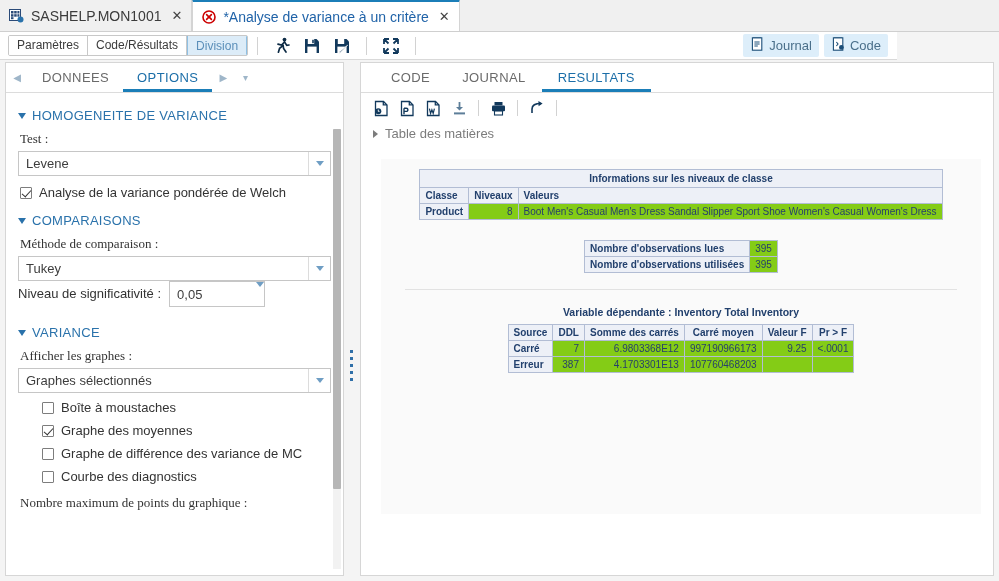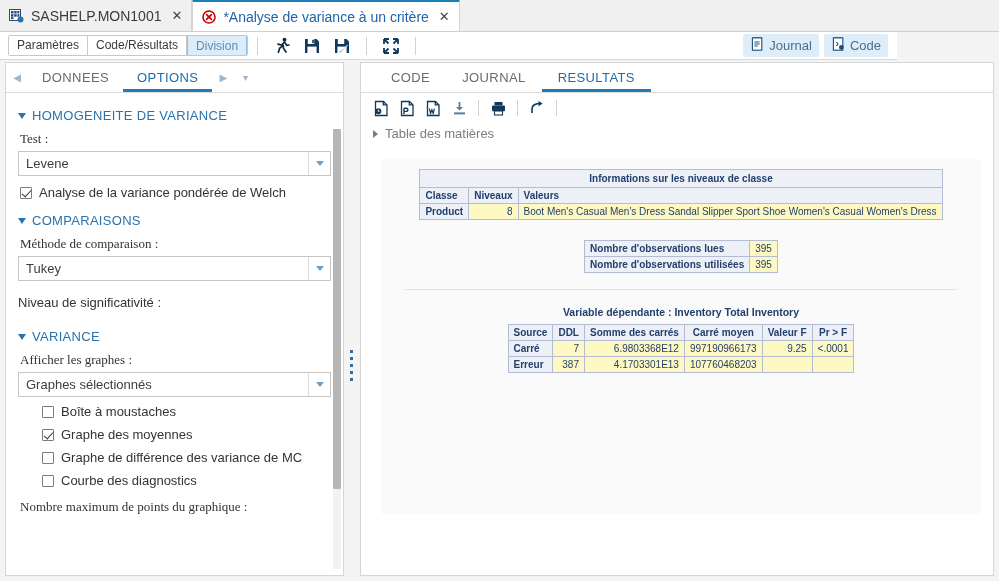--- a/index.html
+++ b/index.html
@@ -110,21 +110,21 @@
   .cbox {
     width: 12px; height: 12px; border: 1px solid #7d7d7d; background: #fff;
     flex: 0 0 auto; margin-top: 2px; position: relative; border-radius: 1px;
   }
   .cbox.checked::after {
     content: ""; position: absolute; left: 3px; top: 0px;
     width: 4px; height: 8px; border: solid #333; border-width: 0 1.6px 1.6px 0;
     transform: rotate(42deg);
   }
   .chk-lbl { font-size: 13px; color: #333; line-height: 16px; }
-  .inline-row { display: flex; align-items: center; gap: 8px; margin-top: 14px; }
+  .inline-row { display: flex; align-items: center; gap: 8px; }
   .num-input {
     width: 96px; height: 26px; border: 1px solid #c6c6c6; background: #fff;
     display: flex; align-items: center;
   }
   .num-input .val { padding-left: 7px; font-size: 13px; color: #3d3d3d; flex: 1; }
   .lp-scroll {
     position: absolute; right: 2px; top: 36px; width: 8px; height: 440px; background: #f2f2f2;
   }
   .lp-scroll .thumb { position: absolute; left: 0; top: 0; width: 8px; height: 360px; background: #b6b6b6; border-radius: 1px; }
 
@@ -146,21 +146,21 @@
   .rsep { width: 1px; height: 16px; background: #d2d2d2; margin: 0 5px; }
   .toc { display: flex; align-items: center; gap: 7px; padding: 3px 0 0 12px; font-size: 13px; color: #7c7c7c; cursor: pointer; }
   .toc .tcar { width:0;height:0;border-top:4px solid transparent;border-bottom:4px solid transparent;border-left:5px solid #7c7c7c; }
 
   .results {
     position: absolute; left: 20px; top: 96px; width: 600px; height: 355px;
     background: #fafafa; overflow: hidden;
   }
   .res-inner { padding: 10px 0 0 0; }
 
-  table.sas { border-collapse: collapse; font-size: 10px; color: #27406b; background: #fef9c3; }
+  table.sas { border-collapse: collapse; font-size: 10px; color: #27406b; background: #84cc16; }
   table.sas th, table.sas td {
     border: 1px solid #b2bdd4; padding: 2px 5px; font-weight: normal;
     white-space: nowrap;
   }
   table.sas th.title {
     background: #edf0f7; text-align: center; font-weight: bold; color: #22406d; padding: 3px 5px;
   }
   table.sas th.colhdr { background: #edf0f7; font-weight: bold; color: #22406d; text-align: left; }
   table.sas th.colhdr.ctr { text-align: center; }
   table.sas th.rowhdr { background: #edf0f7; font-weight: bold; color: #22406d; text-align: left; }
@@ -311,20 +311,24 @@
       <div class="fld-label">Méthode de comparaison :</div>
       <div class="select">
         <span class="val">Tukey</span>
         <span class="drop">
             <i class="dcaret"></i>
           </span>
       </div>
 
       <div class="inline-row">
         <span class="chk-lbl">Niveau de significativité :</span>
+        <span class="num-input">
+          <span class="val">0,05</span>
+          <span class="drop"><i class="dcaret"></i></span>
+        </span>
       </div>
 
       <div class="sect-head" style="margin-top:18px">
         <span class="caret"></span>
         <span>VARIANCE</span>
       </div>
       <div class="fld-label">Afficher les graphes :</div>
       <div class="select">
         <span class="val">Graphes sélectionnés</span>
         <span class="drop">

